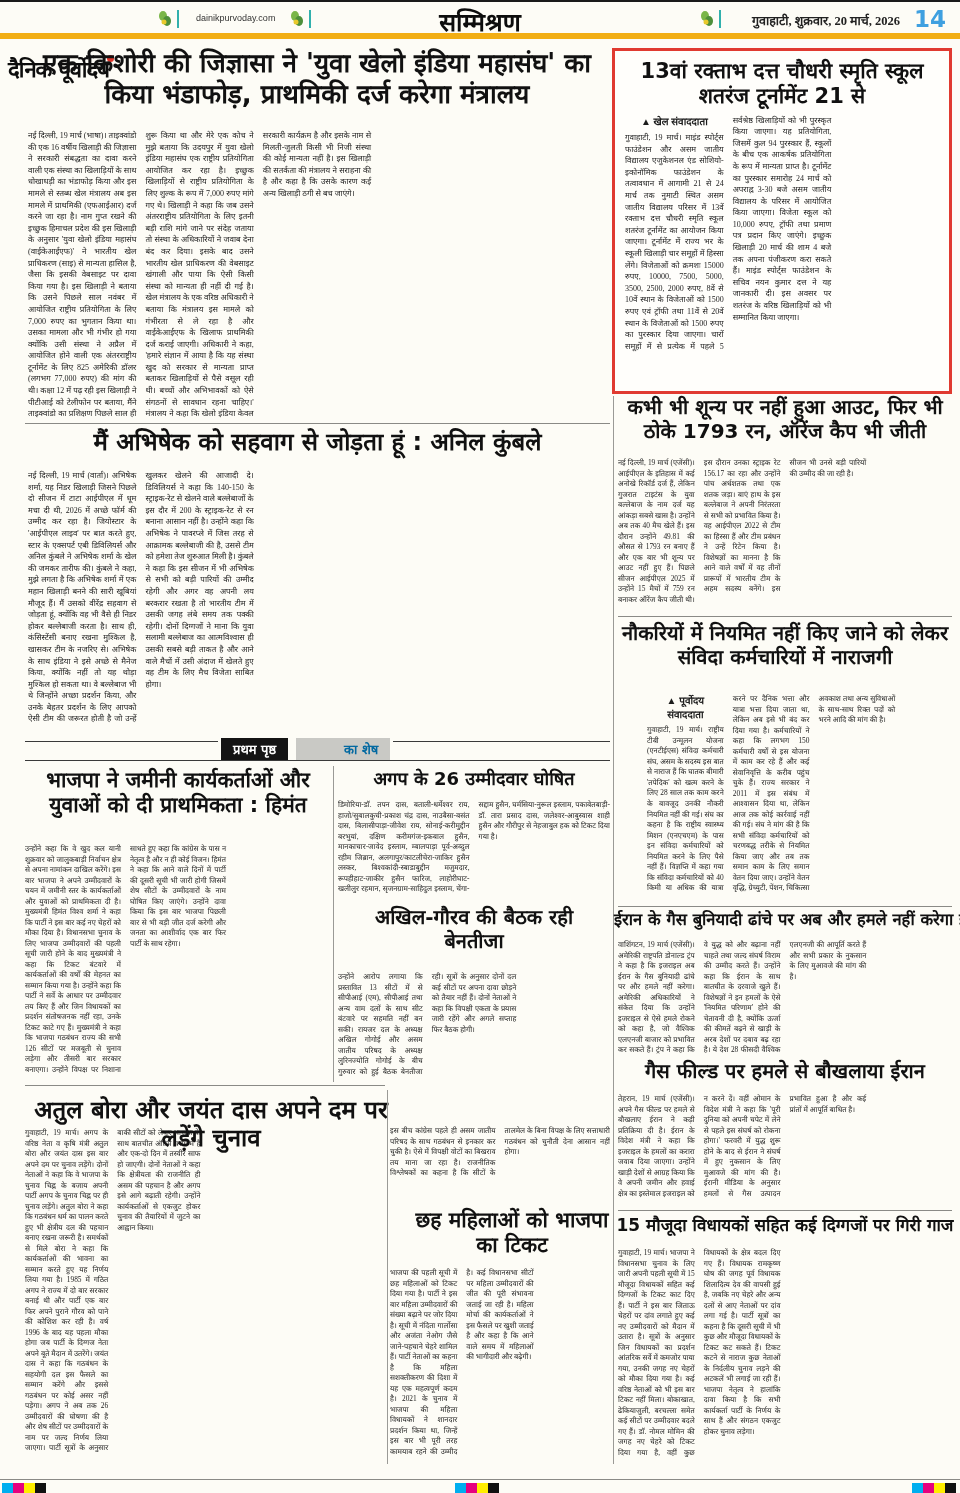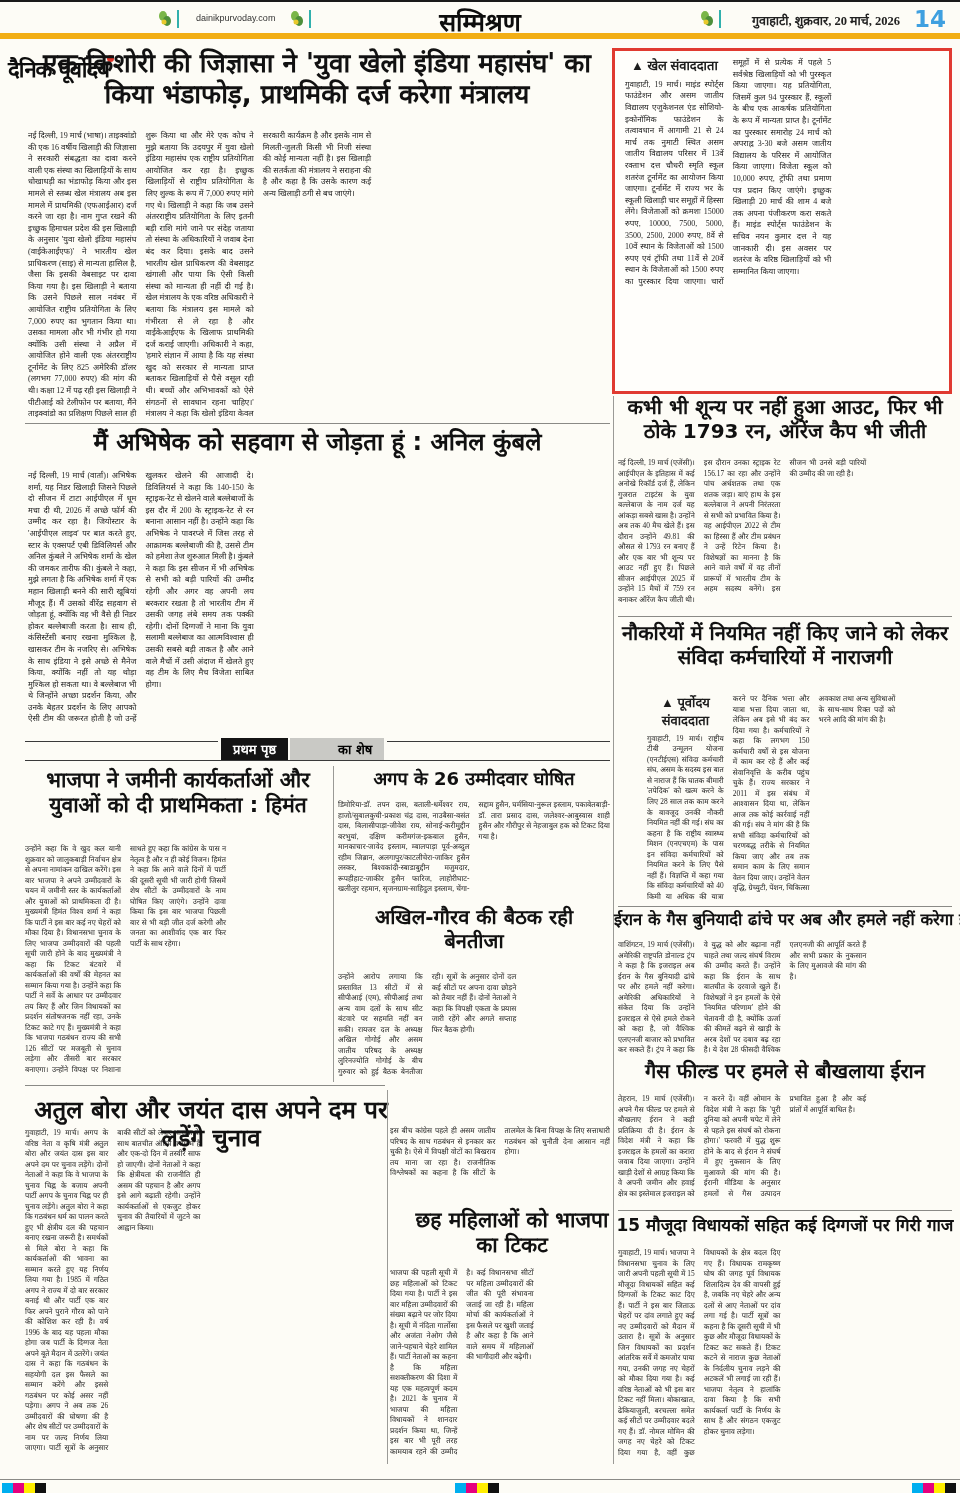--- a/index.html
+++ b/index.html
@@ -21,30 +21,30 @@
   .pageno{right:14px;top:2px;font-family:"DejaVu Sans",sans-serif;font-weight:bold;
         font-size:23px;color:#3FA0E0;}
   #accent-bar{left:0;top:31px;width:960px;height:6px;background:#F2AE14;}
   
   .hl{font-family:"DejaVu Sans",sans-serif;font-weight:bold;color:#111;
       text-align:center;line-height:1.18;}
   .bt{font-size:8px;line-height:1.45;text-align:justify;color:#1c1c1c;
       column-gap:9px;column-fill:auto;overflow:hidden;}
   .bt.small{font-size:7.4px;line-height:1.42;}
   .c5{column-count:5}.c4{column-count:4}.c3{column-count:3}.c2{column-count:2}
-  .byline{font-weight:bold;font-size:13px;text-align:center;margin-bottom:3px;
+  .byline{font-weight:bold;font-size:10px;text-align:center;margin-bottom:3px;
       font-family:"Liberation Sans",sans-serif;}
   .box{border:3px solid #E03A30;background:#fffefb;box-sizing:border-box;padding:6px 10px;}
   .rule-h{background:#8a8a86;height:1px;}
   .rule-v{background:#9a9a96;width:1px;}
   
   .band-label{font-family:"DejaVu Sans",sans-serif;font-weight:bold;font-size:13px;
       padding:2px 12px;display:inline-block;}
   .band-black{background:#141414;color:#fff;}
-  .band-gray{background:#c9c9c5;color:#000000;margin-left:2px;padding-left:48px;}
+  .band-gray{background:#c9c9c5;color:#0369a1;margin-left:8px;padding-left:48px;}
   
   .regs{display:flex;}
   .regs span{width:11px;height:11px;display:inline-block;}
   .rc{background:#00AEEF}.rm{background:#E6007E}.ry{background:#FFED00}.rk{background:#111}
 </style>
 </head>
 <body>
 
 <div id="page">
 
@@ -77,20 +77,21 @@
     <div class="abs pageno">14</div>
   </div>
   <div class="abs" id="accent-bar"></div>
 
   <section>
     <h1 class="abs hl" style="left:28px;top:46px;width:578px;font-size:26px;margin:0;">एक किशोरी की जिज्ञासा ने 'युवा खेलो इंडिया महासंघ' का किया भंडाफोड़, प्राथमिकी दर्ज करेगा मंत्रालय</h1>
     <div class="abs bt c5" style="left:28px;top:128px;width:578px;height:290px;">नई दिल्ली, 19 मार्च (भाषा)। ताइक्वांडो की एक 16 वर्षीय खिलाड़ी की जिज्ञासा ने सरकारी संबद्धता का दावा करने वाली एक संस्था का खिलाड़ियों के साथ धोखाधड़ी का भंडाफोड़ किया और इस मामले से स्तब्ध खेल मंत्रालय अब इस मामले में प्राथमिकी (एफआईआर) दर्ज करने जा रहा है। नाम गुप्त रखने की इच्छुक हिमाचल प्रदेश की इस खिलाड़ी के अनुसार 'युवा खेलो इंडिया महासंघ (वाईकेआईएफ)' ने भारतीय खेल प्राधिकरण (साइ) से मान्यता हासिल है, जैसा कि इसकी वेबसाइट पर दावा किया गया है। इस खिलाड़ी ने बताया कि उसने पिछले साल नवंबर में आयोजित राष्ट्रीय प्रतियोगिता के लिए 7,000 रुपए का भुगतान किया था। उसका मामला और भी गंभीर हो गया क्योंकि उसी संस्था ने अप्रैल में आयोजित होने वाली एक अंतरराष्ट्रीय टूर्नामेंट के लिए 825 अमेरिकी डॉलर (लगभग 77,000 रुपए) की मांग की थी। कक्षा 12 में पढ़ रही इस खिलाड़ी ने पीटीआई को टेलीफोन पर बताया, मैंने ताइक्वांडो का प्रशिक्षण पिछले साल ही शुरू किया था और मेरे एक कोच ने मुझे बताया कि उदयपुर में युवा खेलो इंडिया महासंघ एक राष्ट्रीय प्रतियोगिता आयोजित कर रहा है। इच्छुक खिलाड़ियों से राष्ट्रीय प्रतियोगिता के लिए शुल्क के रूप में 7,000 रुपए मांगे गए थे। खिलाड़ी ने कहा कि जब उसने अंतरराष्ट्रीय प्रतियोगिता के लिए इतनी बड़ी राशि मांगे जाने पर संदेह जताया तो संस्था के अधिकारियों ने जवाब देना बंद कर दिया। इसके बाद उसने भारतीय खेल प्राधिकरण की वेबसाइट खंगाली और पाया कि ऐसी किसी संस्था को मान्यता ही नहीं दी गई है। खेल मंत्रालय के एक वरिष्ठ अधिकारी ने बताया कि मंत्रालय इस मामले को गंभीरता से ले रहा है और वाईकेआईएफ के खिलाफ प्राथमिकी दर्ज कराई जाएगी। अधिकारी ने कहा, 'हमारे संज्ञान में आया है कि यह संस्था खुद को सरकार से मान्यता प्राप्त बताकर खिलाड़ियों से पैसे वसूल रही थी। बच्चों और अभिभावकों को ऐसे संगठनों से सावधान रहना चाहिए।' मंत्रालय ने कहा कि खेलो इंडिया केवल सरकारी कार्यक्रम है और इसके नाम से मिलती-जुलती किसी भी निजी संस्था की कोई मान्यता नहीं है। इस खिलाड़ी की सतर्कता की मंत्रालय ने सराहना की है और कहा है कि उसके कारण कई अन्य खिलाड़ी ठगी से बच जाएंगे।</div>
   </section>
 
   <section class="abs box" style="left:612px;top:46px;width:340px;height:346px;">
+    <h2 class="hl" style="font-size:21px;margin:2px 0 6px 0;">13वां रक्ताभ दत्त चौधरी स्मृति स्कूल शतरंज टूर्नामेंट 21 से</h2>
     <div class="bt c3" style="height:238px;">
       <div class="byline"><span>▲</span> <span>खेल संवाददाता</span></div>
       <span>गुवाहाटी, 19 मार्च। माइंड स्पोर्ट्स फाउंडेशन और असम जातीय विद्यालय एजुकेशनल एंड सोशियो-इकोनॉमिक फाउंडेशन के तत्वावधान में आगामी 21 से 24 मार्च तक नुमाटी स्थित असम जातीय विद्यालय परिसर में 13वें रक्ताभ दत्त चौधरी स्मृति स्कूल शतरंज टूर्नामेंट का आयोजन किया जाएगा। टूर्नामेंट में राज्य भर के स्कूली खिलाड़ी चार समूहों में हिस्सा लेंगे। विजेताओं को क्रमशः 15000 रुपए, 10000, 7500, 5000, 3500, 2500, 2000 रुपए, 8वें से 10वें स्थान के विजेताओं को 1500 रुपए एवं ट्रॉफी तथा 11वें से 20वें स्थान के विजेताओं को 1500 रुपए का पुरस्कार दिया जाएगा। चारों समूहों में से प्रत्येक में पहले 5 सर्वश्रेष्ठ खिलाड़ियों को भी पुरस्कृत किया जाएगा। यह प्रतियोगिता, जिसमें कुल 94 पुरस्कार हैं, स्कूलों के बीच एक आकर्षक प्रतियोगिता के रूप में मान्यता प्राप्त है। टूर्नामेंट का पुरस्कार समारोह 24 मार्च को अपराह्न 3-30 बजे असम जातीय विद्यालय के परिसर में आयोजित किया जाएगा। विजेता स्कूल को 10,000 रुपए, ट्रॉफी तथा प्रमाण पत्र प्रदान किए जाएंगे। इच्छुक खिलाड़ी 20 मार्च की शाम 4 बजे तक अपना पंजीकरण करा सकते हैं। माइंड स्पोर्ट्स फाउंडेशन के सचिव नयन कुमार दत्त ने यह जानकारी दी। इस अवसर पर शतरंज के वरिष्ठ खिलाड़ियों को भी सम्मानित किया जाएगा।</span>
     </div>
   </section>
 
   <section>
     <div class="abs rule-h" style="left:25px;top:421px;width:585px;"></div>
     <h2 class="abs hl" style="left:25px;top:426px;width:585px;font-size:24px;margin:0;">मैं अभिषेक को सहवाग से जोड़ता हूं : अनिल कुंबले</h2>
     <div class="abs bt c5" style="left:28px;top:468px;width:578px;height:262px;">नई दिल्ली, 19 मार्च (वार्ता)। अभिषेक शर्मा, यह निडर खिलाड़ी जिसने पिछले दो सीजन में टाटा आईपीएल में धूम मचा दी थी, 2026 में अच्छे फॉर्म की उम्मीद कर रहा है। जियोस्टार के 'आईपीएल लाइव' पर बात करते हुए, स्टार के एक्सपर्ट एबी डिविलियर्स और अनिल कुंबले ने अभिषेक शर्मा के खेल की जमकर तारीफ की। कुंबले ने कहा, मुझे लगता है कि अभिषेक शर्मा में एक महान खिलाड़ी बनने की सारी खूबियां मौजूद हैं। मैं उसको वीरेंद्र सहवाग से जोड़ता हूं, क्योंकि वह भी वैसे ही निडर होकर बल्लेबाजी करता है। साथ ही, कंसिस्टेंसी बनाए रखना मुश्किल है, खासकर टीम के नजरिए से। अभिषेक के साथ इंडिया ने इसे अच्छे से मैनेज किया, क्योंकि नहीं तो यह थोड़ा मुश्किल हो सकता था। वे बल्लेबाज भी थे जिन्होंने अच्छा प्रदर्शन किया, और उनके बेहतर प्रदर्शन के लिए आपको ऐसी टीम की जरूरत होती है जो उन्हें खुलकर खेलने की आजादी दे। डिविलियर्स ने कहा कि 140-150 के स्ट्राइक-रेट से खेलने वाले बल्लेबाजों के इस दौर में 200 के स्ट्राइक-रेट से रन बनाना आसान नहीं है। उन्होंने कहा कि अभिषेक ने पावरप्ले में जिस तरह से आक्रामक बल्लेबाजी की है, उससे टीम को हमेशा तेज शुरुआत मिली है। कुंबले ने कहा कि इस सीजन में भी अभिषेक से सभी को बड़ी पारियों की उम्मीद रहेगी और अगर वह अपनी लय बरकरार रखता है तो भारतीय टीम में उसकी जगह लंबे समय तक पक्की रहेगी। दोनों दिग्गजों ने माना कि युवा सलामी बल्लेबाज का आत्मविश्वास ही उसकी सबसे बड़ी ताकत है और आने वाले मैचों में उसी अंदाज में खेलते हुए वह टीम के लिए मैच विजेता साबित होगा।</div>

